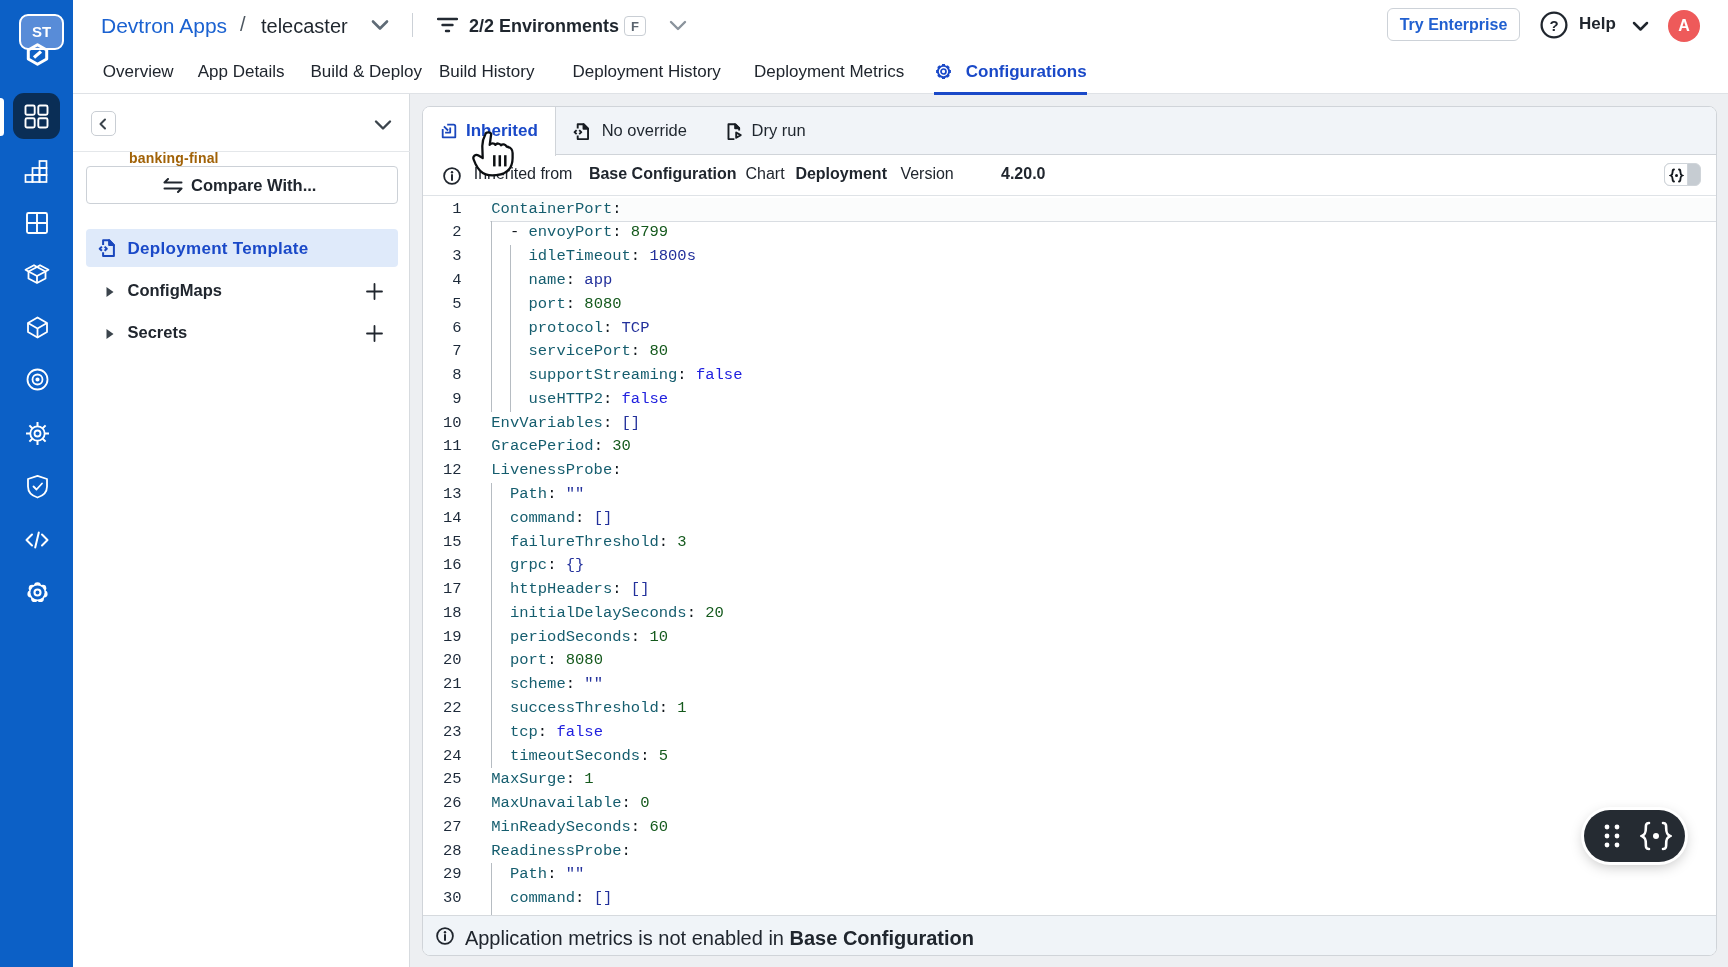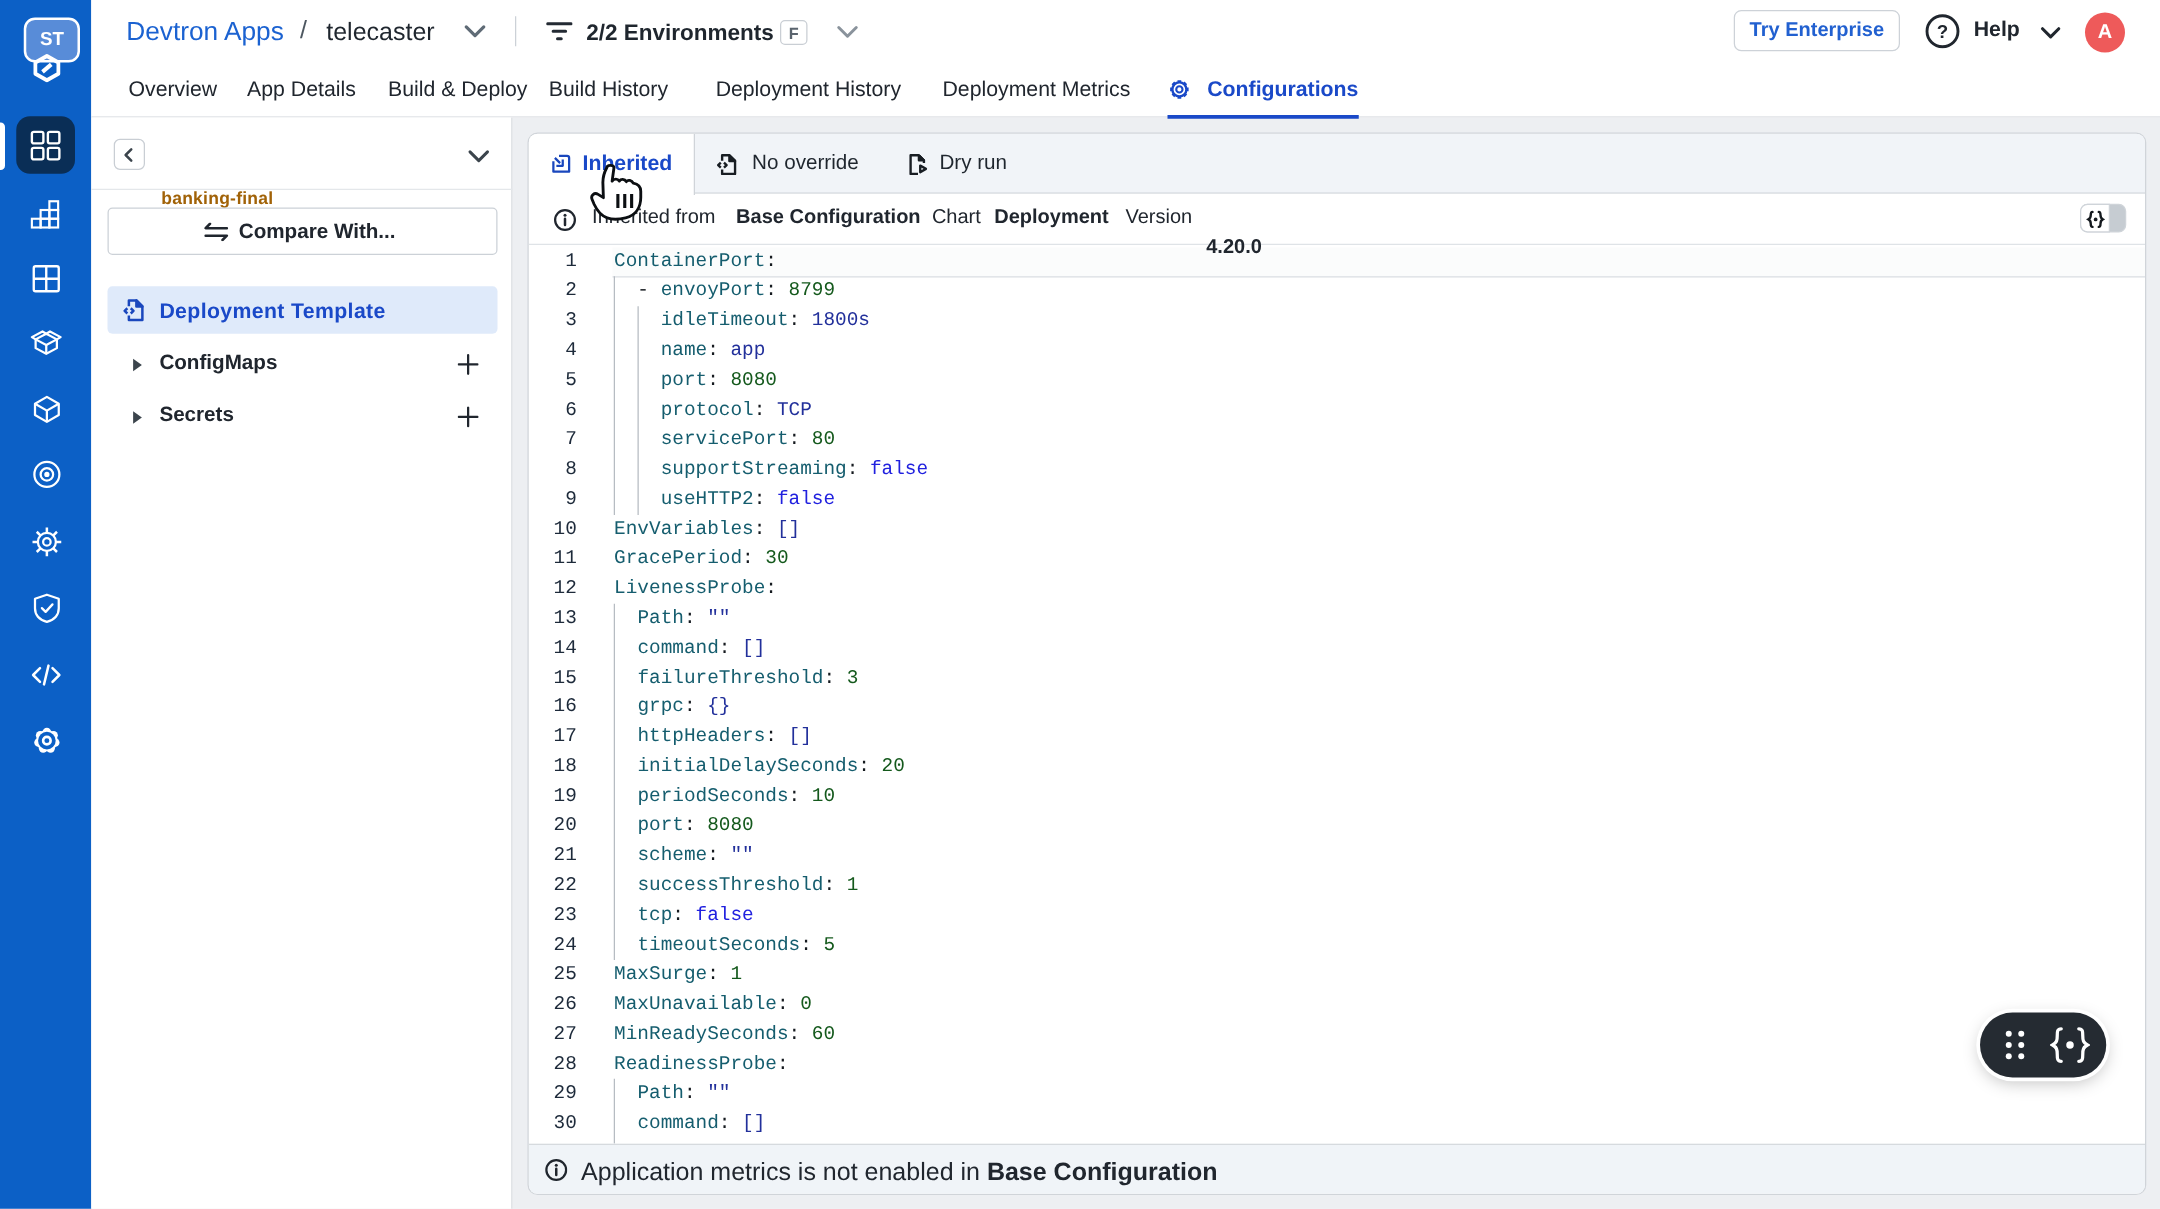--- a/index.html
+++ b/index.html
@@ -329,21 +329,21 @@
 <svg class="abs" style="left:443px;top:166.5px" width="18" height="18" viewBox="0 0 18 18">
   <circle cx="9" cy="9" r="7.9" fill="none" stroke="#20262e" stroke-width="1.8"></circle>
   <path d="M9 8 V13" stroke="#20262e" stroke-width="2" stroke-linecap="round"></path>
   <circle cx="9" cy="5.2" r="1.2" fill="#20262e"></circle>
 </svg>
 <div class="iseg" style="left:473.7px;top:165px;">Inherited from</div>
 <div class="iseg" style="left:588.9px;top:165px;font-weight:bold;">Base Configuration</div>
 <div class="iseg" style="left:745.5px;top:165px;">Chart</div>
 <div class="iseg" style="left:795.4px;top:165px;font-weight:bold;">Deployment</div>
 <div class="iseg" style="left:900.4px;top:165px;">Version</div>
-<div class="iseg" style="left:965px;top:165px;font-weight:bold;margin-top:24px;">4.20.0</div>
+<div class="iseg" style="left:1001px;top:165px;font-weight:bold;">4.20.0</div>
 
 <div class="abs" style="left:1663.5px;top:163px;width:37px;height:23px;border:1px solid #cfd4d9;border-radius:6px;background:#c6ccd2;"></div>
 <div class="abs" style="left:1663.5px;top:163px;width:24px;height:23px;border:1px solid #cfd4d9;border-radius:6px 0 0 6px;background:#fff;">
   <svg style="margin:3.5px 0 0 4px" width="15" height="15" viewBox="0 0 15 15">
     <g fill="none" stroke="#14191e" stroke-width="1.9" stroke-linecap="round">
       <path d="M5 1.5 C3.6 1.5 3.6 2.6 3.6 4 C3.6 5.8 3.4 6.7 1.8 7.5 C3.4 8.3 3.6 9.2 3.6 11 C3.6 12.4 3.6 13.5 5 13.5"></path>
       <path d="M10 1.5 C11.4 1.5 11.4 2.6 11.4 4 C11.4 5.8 11.6 6.7 13.2 7.5 C11.6 8.3 11.4 9.2 11.4 11 C11.4 12.4 11.4 13.5 10 13.5"></path>
     </g>
     <circle cx="7.5" cy="7.5" r="1.5" fill="#14191e"></circle>
   </svg>

